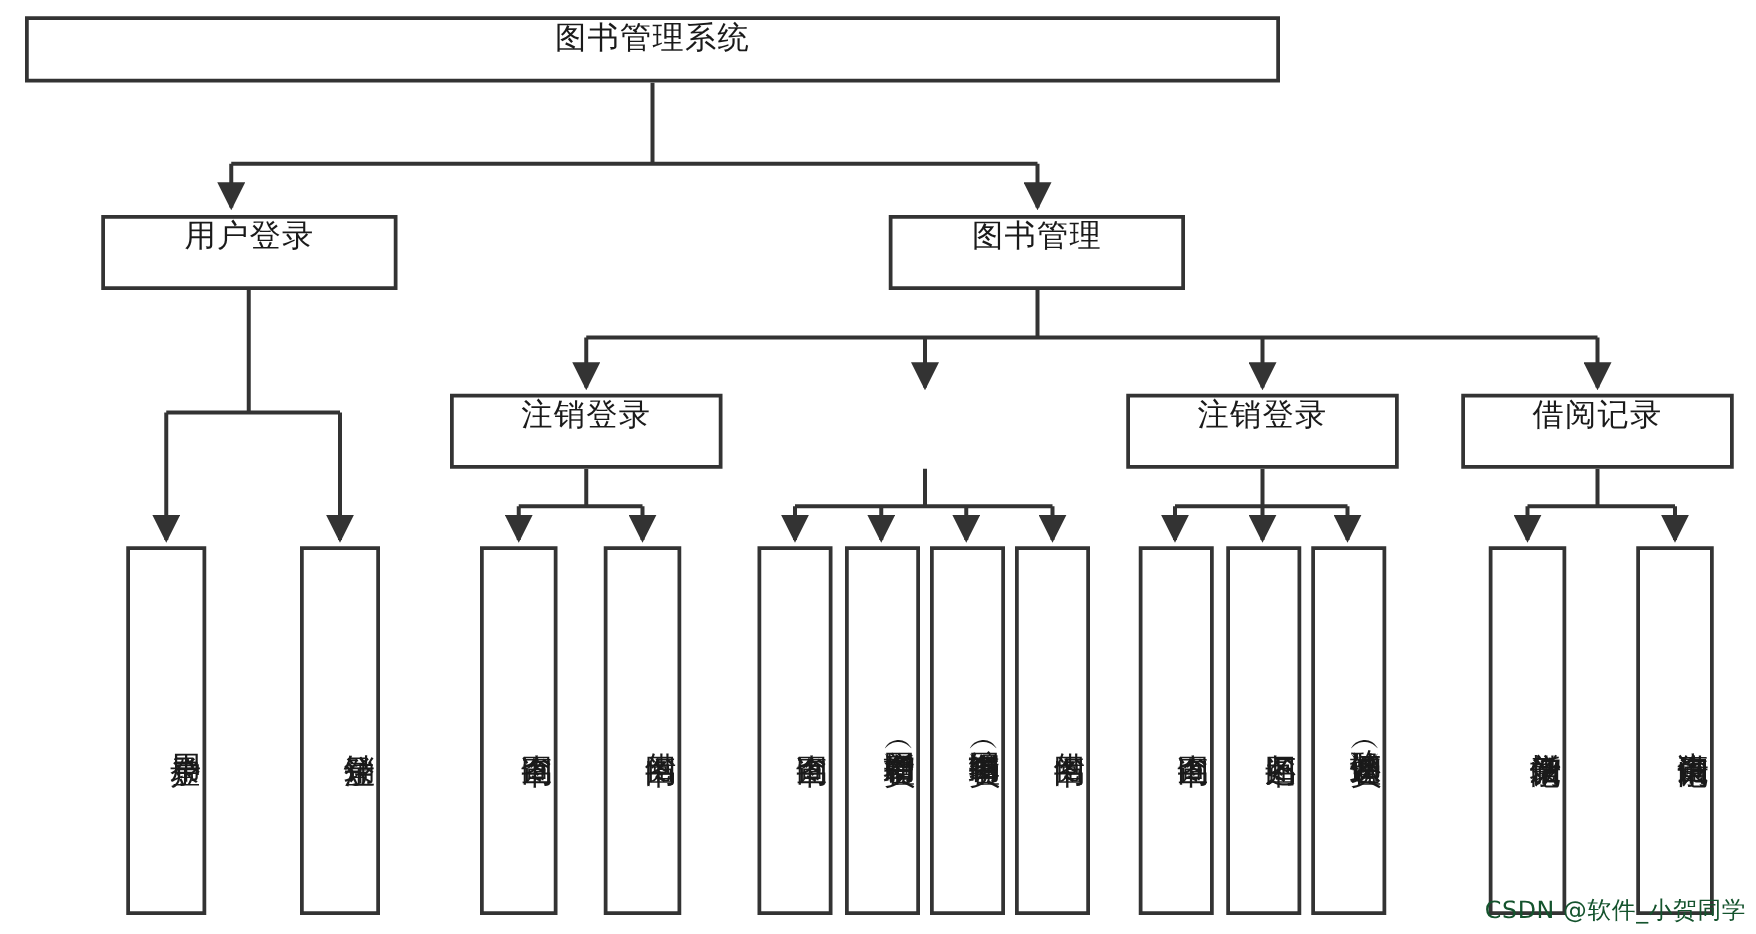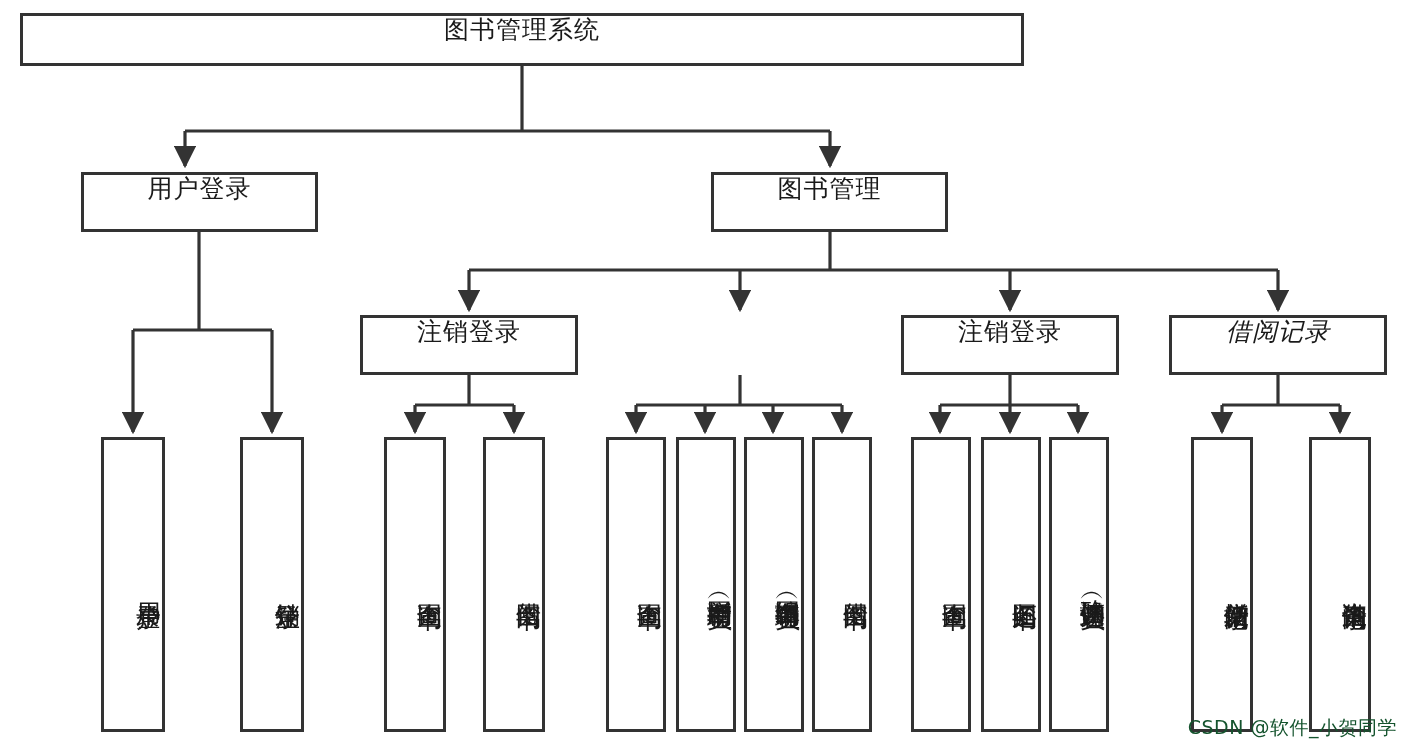--- a/index.html
+++ b/index.html
@@ -139,21 +139,21 @@
 
   <div class="node horiz" style="left:360px; top:315px; width:218px; height:60px;">
     <span class="htext">注销登录</span>
   </div>
 
 
   <div class="node horiz" style="left:901px; top:315px; width:218px; height:60px;">
     <span class="htext">注销登录</span>
   </div>
 
-  <div class="node horiz" style="left:1169px; top:315px; width:218px; height:60px;font-style:italic;">
+  <div class="node horiz" style="left:1169px; top:315px; width:218px; height:60px;">
     <span class="htext">借阅记录</span>
   </div>
 
   <div class="node vert" style="left:101px; top:437px; width:64px; height:295px;">
     <span class="vtext">用户登录</span>
   </div>
 
   <div class="node vert" style="left:240px; top:437px; width:64px; height:295px;">
     <span class="vtext">注销登录</span>
   </div>

